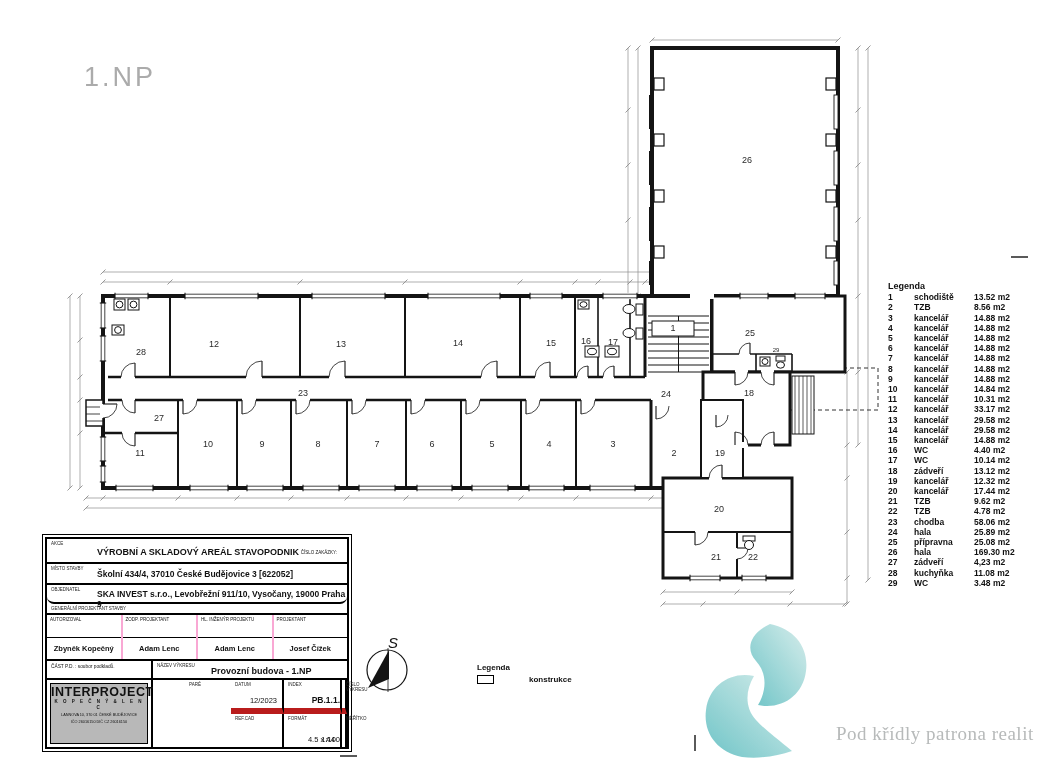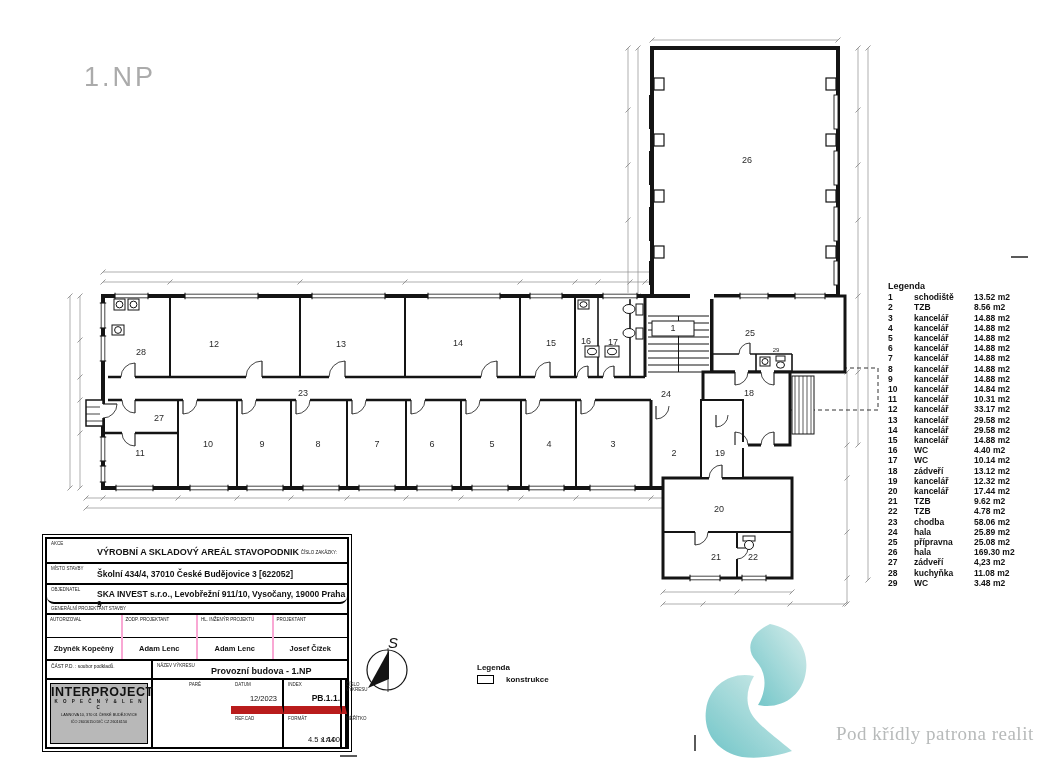--- a/index.html
+++ b/index.html
@@ -11,21 +11,21 @@
               letter-spacing:3px;font-weight:400;}
 
   
   .legend{position:absolute;left:888px;top:281px;width:150px;font-size:8.5px;
           font-weight:700;line-height:10.2px;}
   .legend-title{font-size:9px;font-weight:700;margin-bottom:1px;}
   .leg-row{display:grid;grid-template-columns:26px 60px auto;}
 
   
   .kon-legend{position:absolute;left:477px;top:663px;font-size:8px;font-weight:700;}
-  .kon-line{display:flex;align-items:center;margin-top:3px;}
+  .kon-line{display:flex;align-items:center;margin-top:3px;gap:23px;}
   .kon-sym{display:inline-block;width:15px;height:7px;border:1.5px solid #000;margin-right:12px;}
 
   
   .tb-outer{position:absolute;left:42px;top:534px;width:310px;height:218px;
             border:1px solid #000;padding:2px;box-sizing:border-box;background:#fff;}
   .tb{border:2px solid #000;width:100%;height:100%;box-sizing:border-box;
       display:flex;flex-direction:column;font-size:5px;}
   .tb-row{position:relative;border-bottom:2px solid #000;box-sizing:border-box;}
   .tb-row:last-child{border-bottom:none;gap:32px;}
   .tb-lab{position:absolute;left:4px;top:2px;font-size:4.5px;color:#222;}
@@ -52,21 +52,21 @@
   .nazev-cell{flex:1;position:relative;}
   .nazev-val{position:absolute;left:58px;top:5px;font-size:9px;font-weight:700;}
   .r-bottom{flex:1;display:flex;}
   .logo-cell{width:106px;border-right:2px solid #000;box-sizing:border-box;padding:3px;}
   .logo-box{background:#b8b8b8;border:1.5px solid #000;height:100%;box-sizing:border-box;
             text-align:center;padding-top:2px;}
   .logo-l1{font-size:12.5px;font-weight:700;letter-spacing:.5px;line-height:13px;}
   .logo-l2{font-size:4.5px;font-weight:700;letter-spacing:2px;line-height:6px;}
   .logo-l3{font-size:3.8px;line-height:4.6px;margin-top:2px;}
   .fields{flex:1;display:grid;grid-template-columns:46px 53px 58px auto;grid-template-rows:1fr 1fr;}
-  .fcell{border-right:2px solid #000;border-bottom:8px solid #b91c1c;position:relative;box-sizing:border-box;}
+  .fcell{border-right:2px solid #000;border-bottom:6px solid #b91c1c;position:relative;box-sizing:border-box;}
   .fcell.noB{border-bottom:none;} .fcell.noR{border-right:none;}
   .fcell .tb-lab{top:2px;}
   .fval{position:absolute;right:5px;bottom:3px;font-size:7.5px;}
   .fval.bold{font-size:8.5px;font-weight:700;}
   .pare{grid-row:1 / span 2;border-bottom:none;}
 
   .watermark-text{position:absolute;left:836px;top:723px;font-family:"Liberation Serif",serif;
                   font-size:19px;color:#b7baba;letter-spacing:.5px;}
 </style>
 </head>

